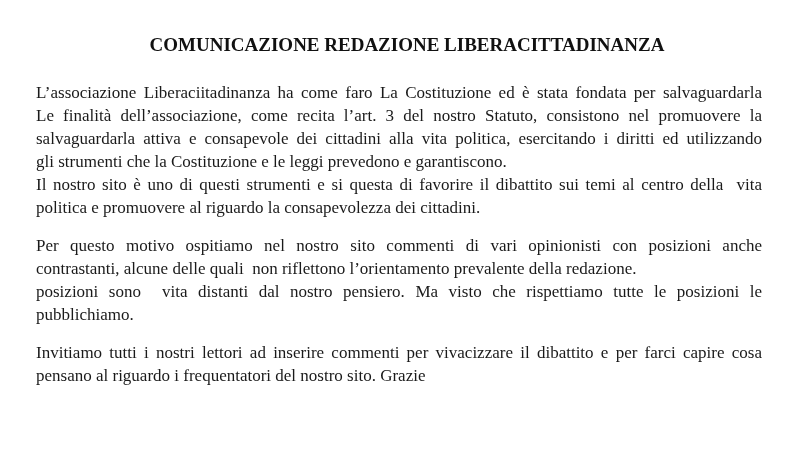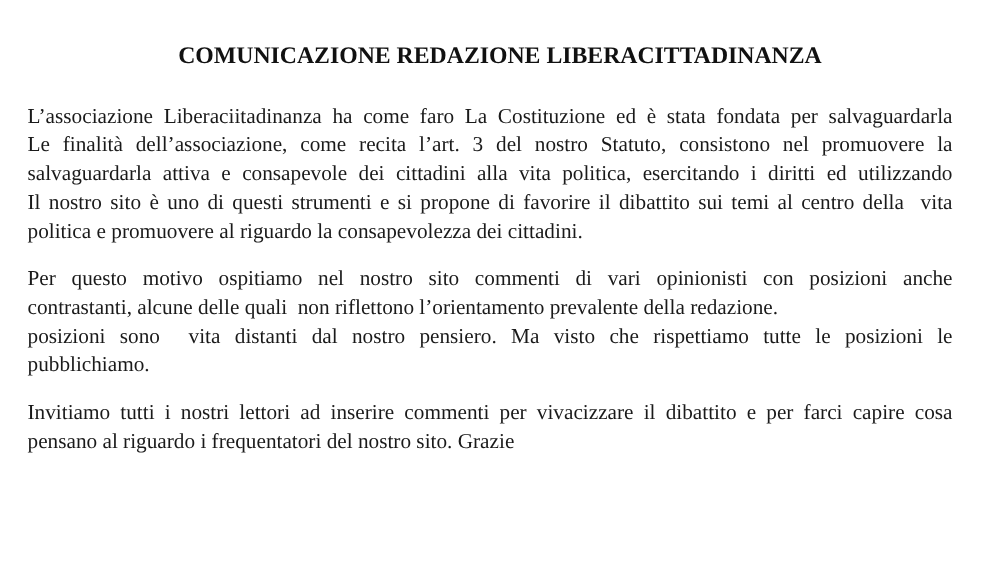--- a/index.html
+++ b/index.html
@@ -6,21 +6,21 @@
     margin: 0;
     padding: 0;
     background: #ffffff;
   }
   .page {
     position: relative;
     width: 800px;
     height: 466px;
     background: #ffffff;
     box-sizing: border-box;
-    padding: 33px 22px 0 22px;
+    padding: 33px 22px 0 36px;
     font-family: "Liberation Serif", "DejaVu Serif", serif;
     color: #1a1a1a;
     overflow: hidden;
   }
   .doc-title {
     margin: 0 0 24px 0;
     text-align: center;
     font-weight: bold;
     font-size: 19px;
     line-height: 24px;
@@ -42,21 +42,22 @@
 <body>
 
 <div class="page">
 
   <h1 class="doc-title">COMUNICAZIONE REDAZIONE LIBERACITTADINANZA</h1>
 
   <div class="block">
     <div class="line j">L’associazione Liberaciitadinanza ha come faro La Costituzione ed è stata fondata per salvaguardarla</div>
     <div class="line j">Le finalità dell’associazione, come recita l’art. 3 del nostro Statuto, consistono nel promuovere la</div>
     <div class="line j">salvaguardarla attiva e consapevole dei cittadini alla vita politica, esercitando i diritti ed utilizzando</div>
-    <div class="line j">Il nostro sito è uno di questi strumenti e si propone di favorire il dibattito sui temi al centro della  vita</div>
+    <div class="line l">gli strumenti che la Costituzione e le leggi prevedono e garantiscono.</div>
+    <div class="line j">Il nostro sito è uno di questi strumenti e si questa di favorire il dibattito sui temi al centro della  vita</div>
     <div class="line l">politica e promuovere al riguardo la consapevolezza dei cittadini.</div>
   </div>
 
   <div class="block">
     <div class="line j">Per questo motivo ospitiamo nel nostro sito commenti di vari opinionisti con posizioni anche</div>
     <div class="line l">contrastanti, alcune delle quali  non riflettono l’orientamento prevalente della redazione.</div>
     <div class="line j">posizioni sono  vita distanti dal nostro pensiero. Ma visto che rispettiamo tutte le posizioni le</div>
     <div class="line l">pubblichiamo.</div>
   </div>
 

